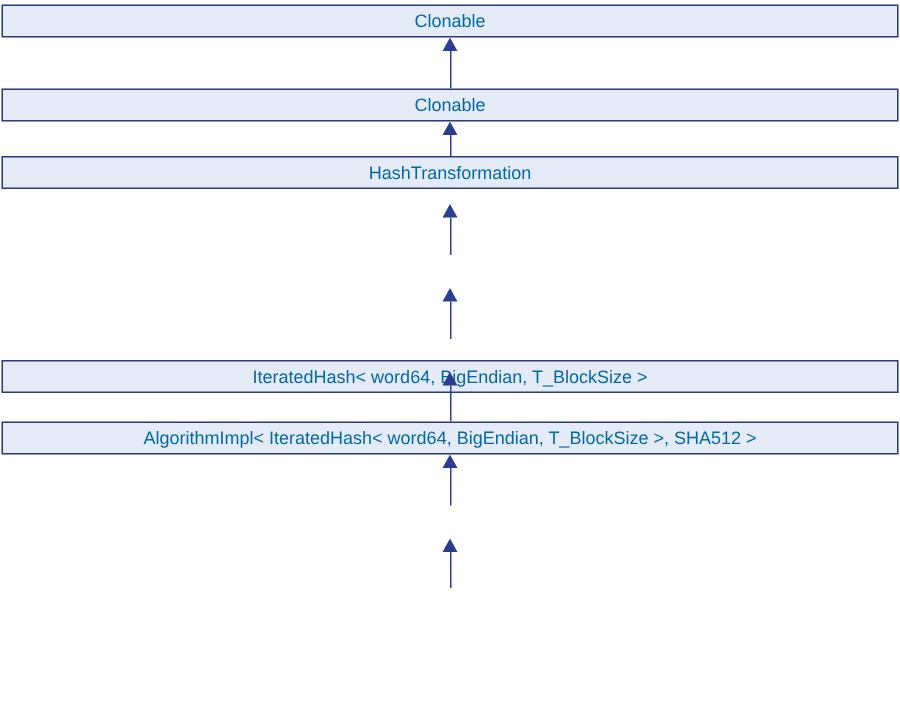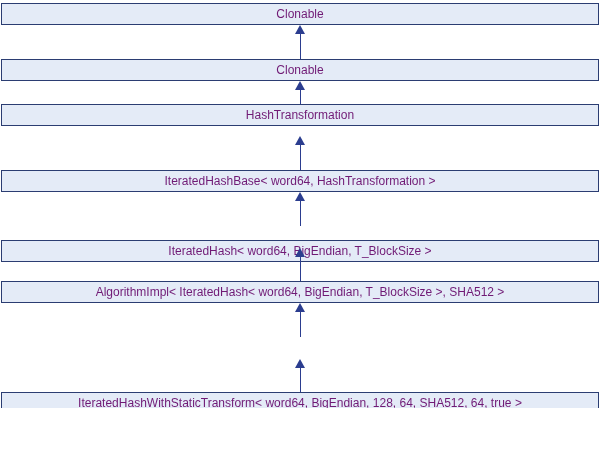--- a/index.html
+++ b/index.html
@@ -7,21 +7,21 @@
       padding: 0;
       background: #ffffff;
     }
     .diagram {
       position: relative;
       width: 600px;
       height: 408px;
       background: #ffffff;
       font-family: "Liberation Sans", sans-serif;
       font-size: 12px;
-      color: #701a75;
+      color: #0369a1;
       overflow: hidden;
     }
     .node {
       position: absolute;
       left: 1px;
       right: 1px;
       height: 22px;
       box-sizing: border-box;
       border: 1px solid #2b3d72;
       background: #e4ebf7;
@@ -81,21 +81,20 @@
     <div class="arrow-line"></div>
   </div>
 
   <div class="node" style="top:104px">HashTransformation</div>
 
   <div class="connector" style="top:136px;height:34px">
     <div class="arrow-head"></div>
     <div class="arrow-line"></div>
   </div>
 
-  <div class="node" style="top:170px">IteratedHashBase&lt; word64, HashTransformation &gt;</div>
 
   <div class="connector" style="top:192px;height:34px">
     <div class="arrow-head"></div>
     <div class="arrow-line"></div>
   </div>
 
   <div class="node" style="top:240px">IteratedHash&lt; word64, BigEndian, T_BlockSize &gt;</div>
 
   <div class="connector" style="top:248px;height:33px">
     <div class="arrow-head"></div>
@@ -108,21 +107,20 @@
     <div class="arrow-head"></div>
     <div class="arrow-line"></div>
   </div>
 
 
   <div class="connector" style="top:359px;height:33px">
     <div class="arrow-head"></div>
     <div class="arrow-line"></div>
   </div>
 
-  <div class="node" style="top:392px">IteratedHashWithStaticTransform&lt; word64, BigEndian, 128, 64, SHA512, 64, true &gt;</div>
 
   <div class="connector" style="top:414px;height:34px">
     <div class="arrow-head"></div>
     <div class="arrow-line"></div>
   </div>
 
   <div class="node current" style="top:448px">SHA512</div>
 
 </div>
 

